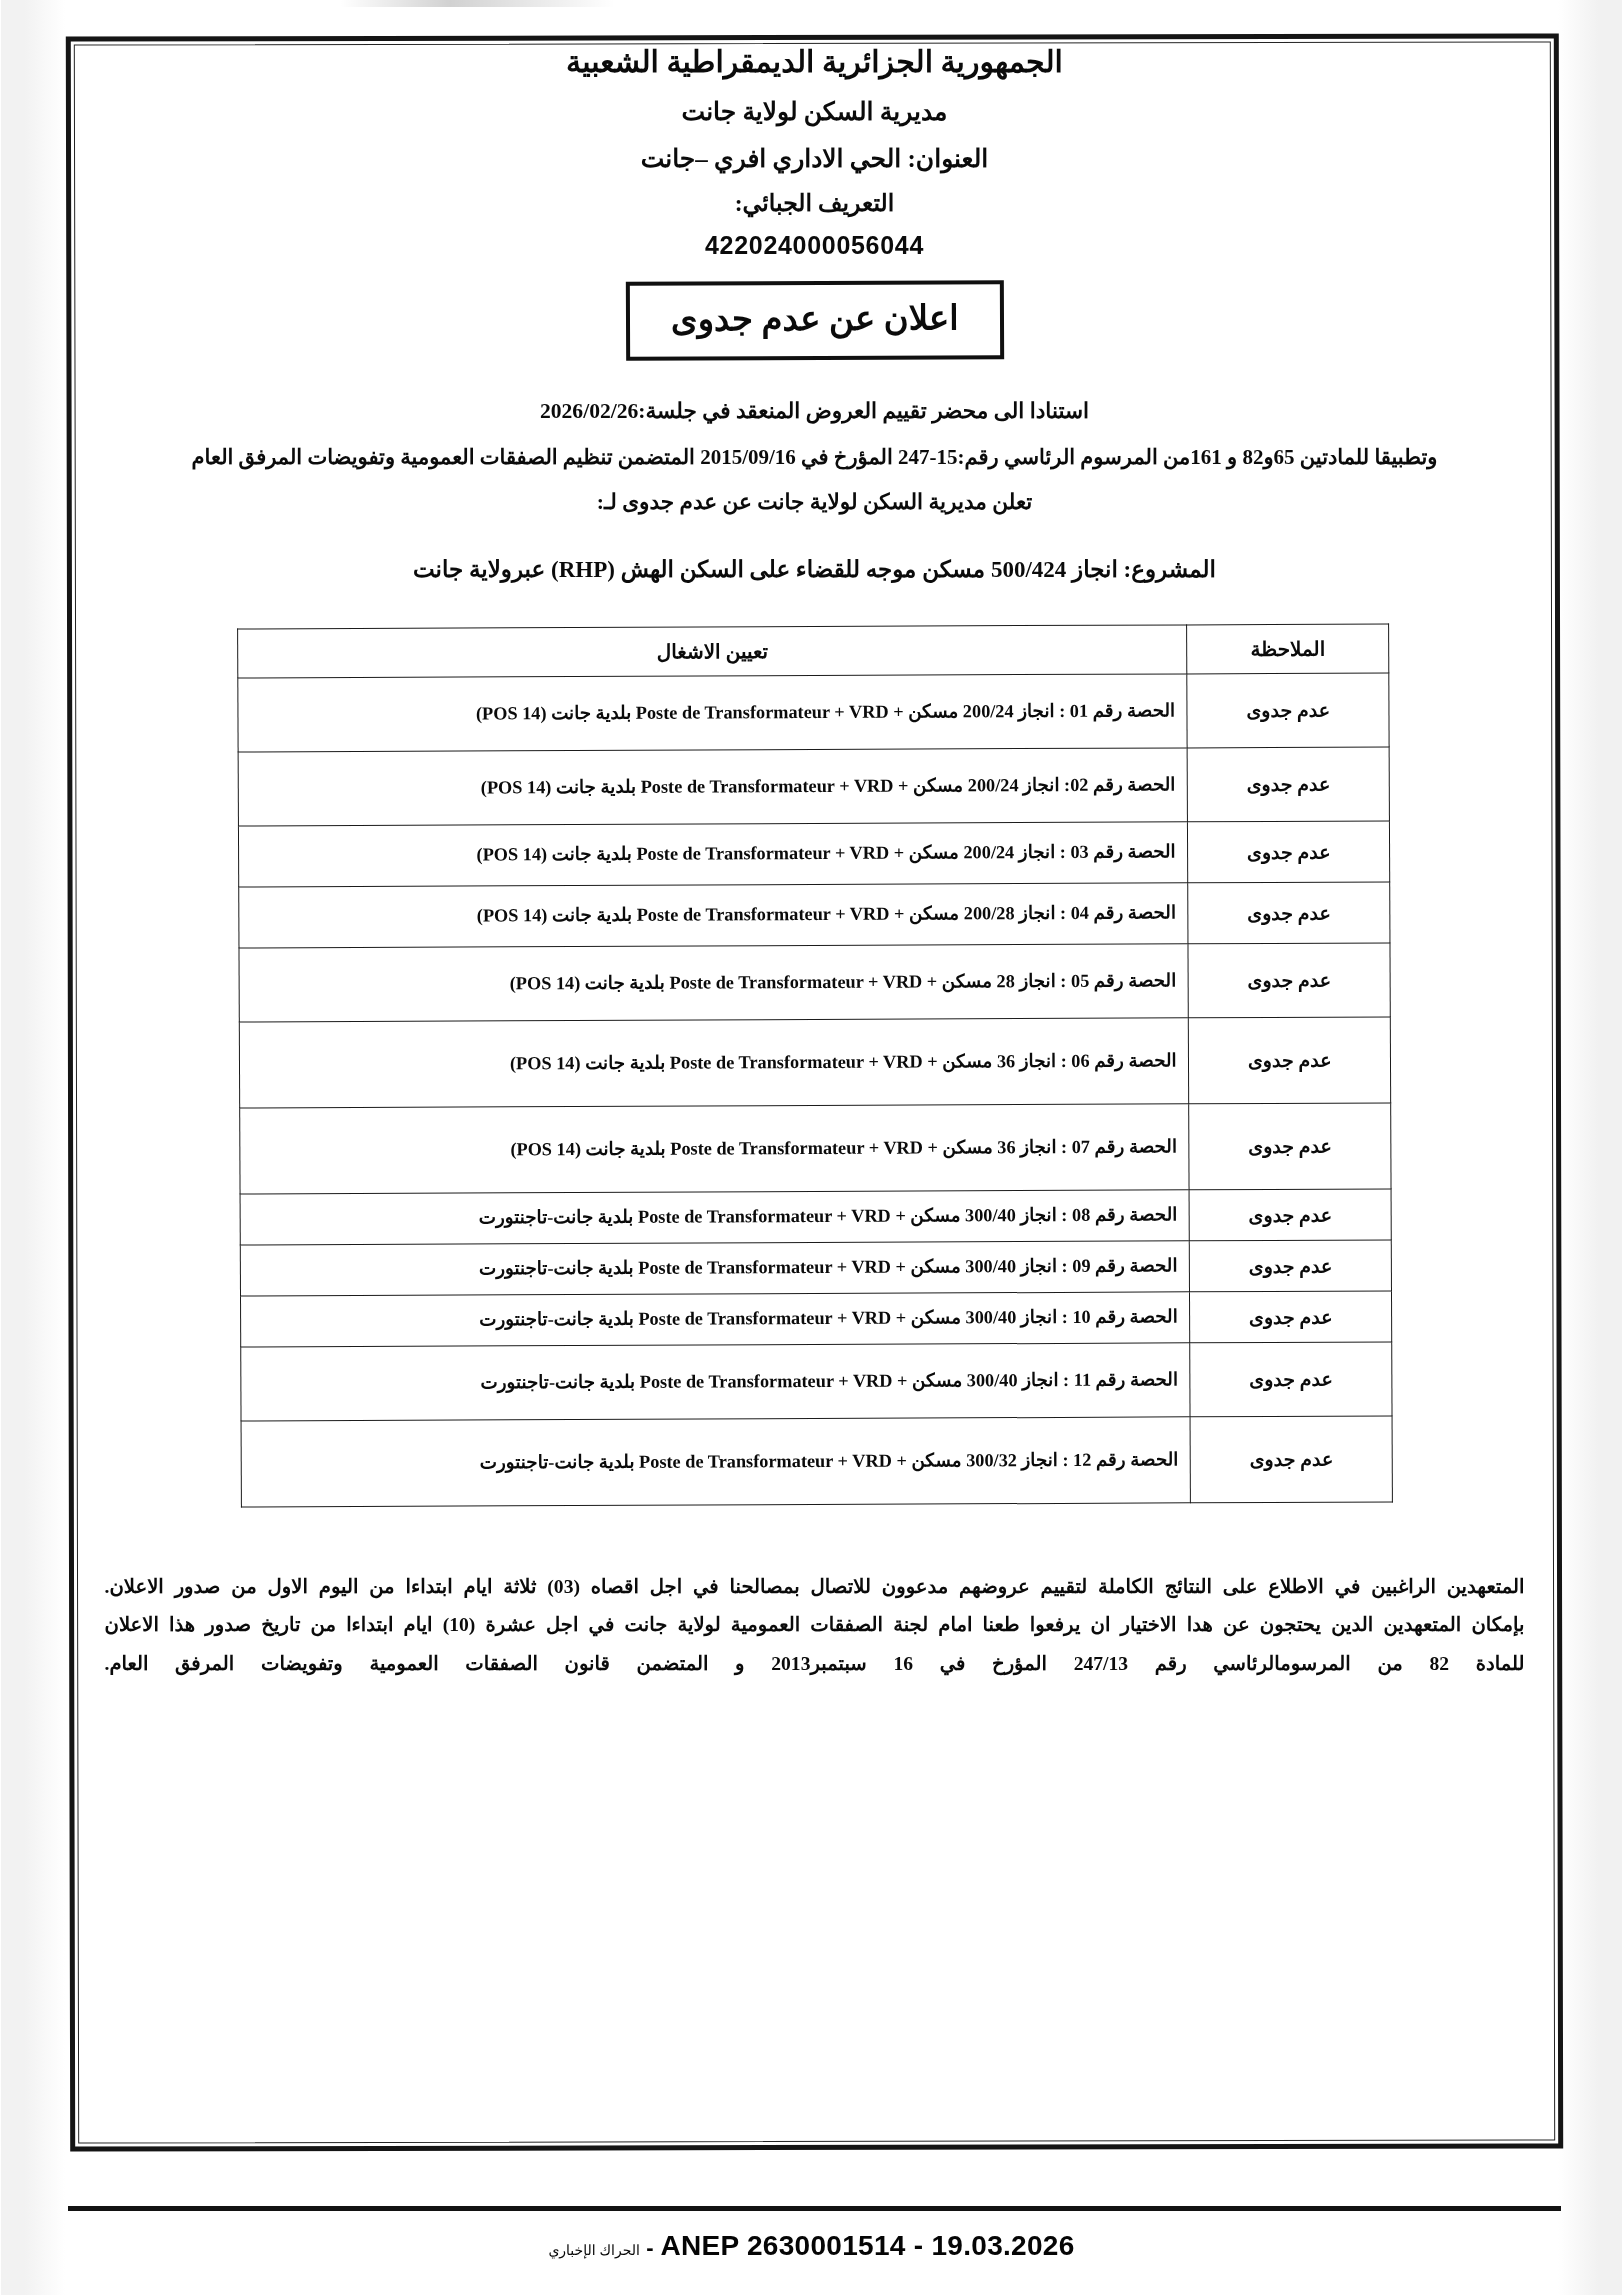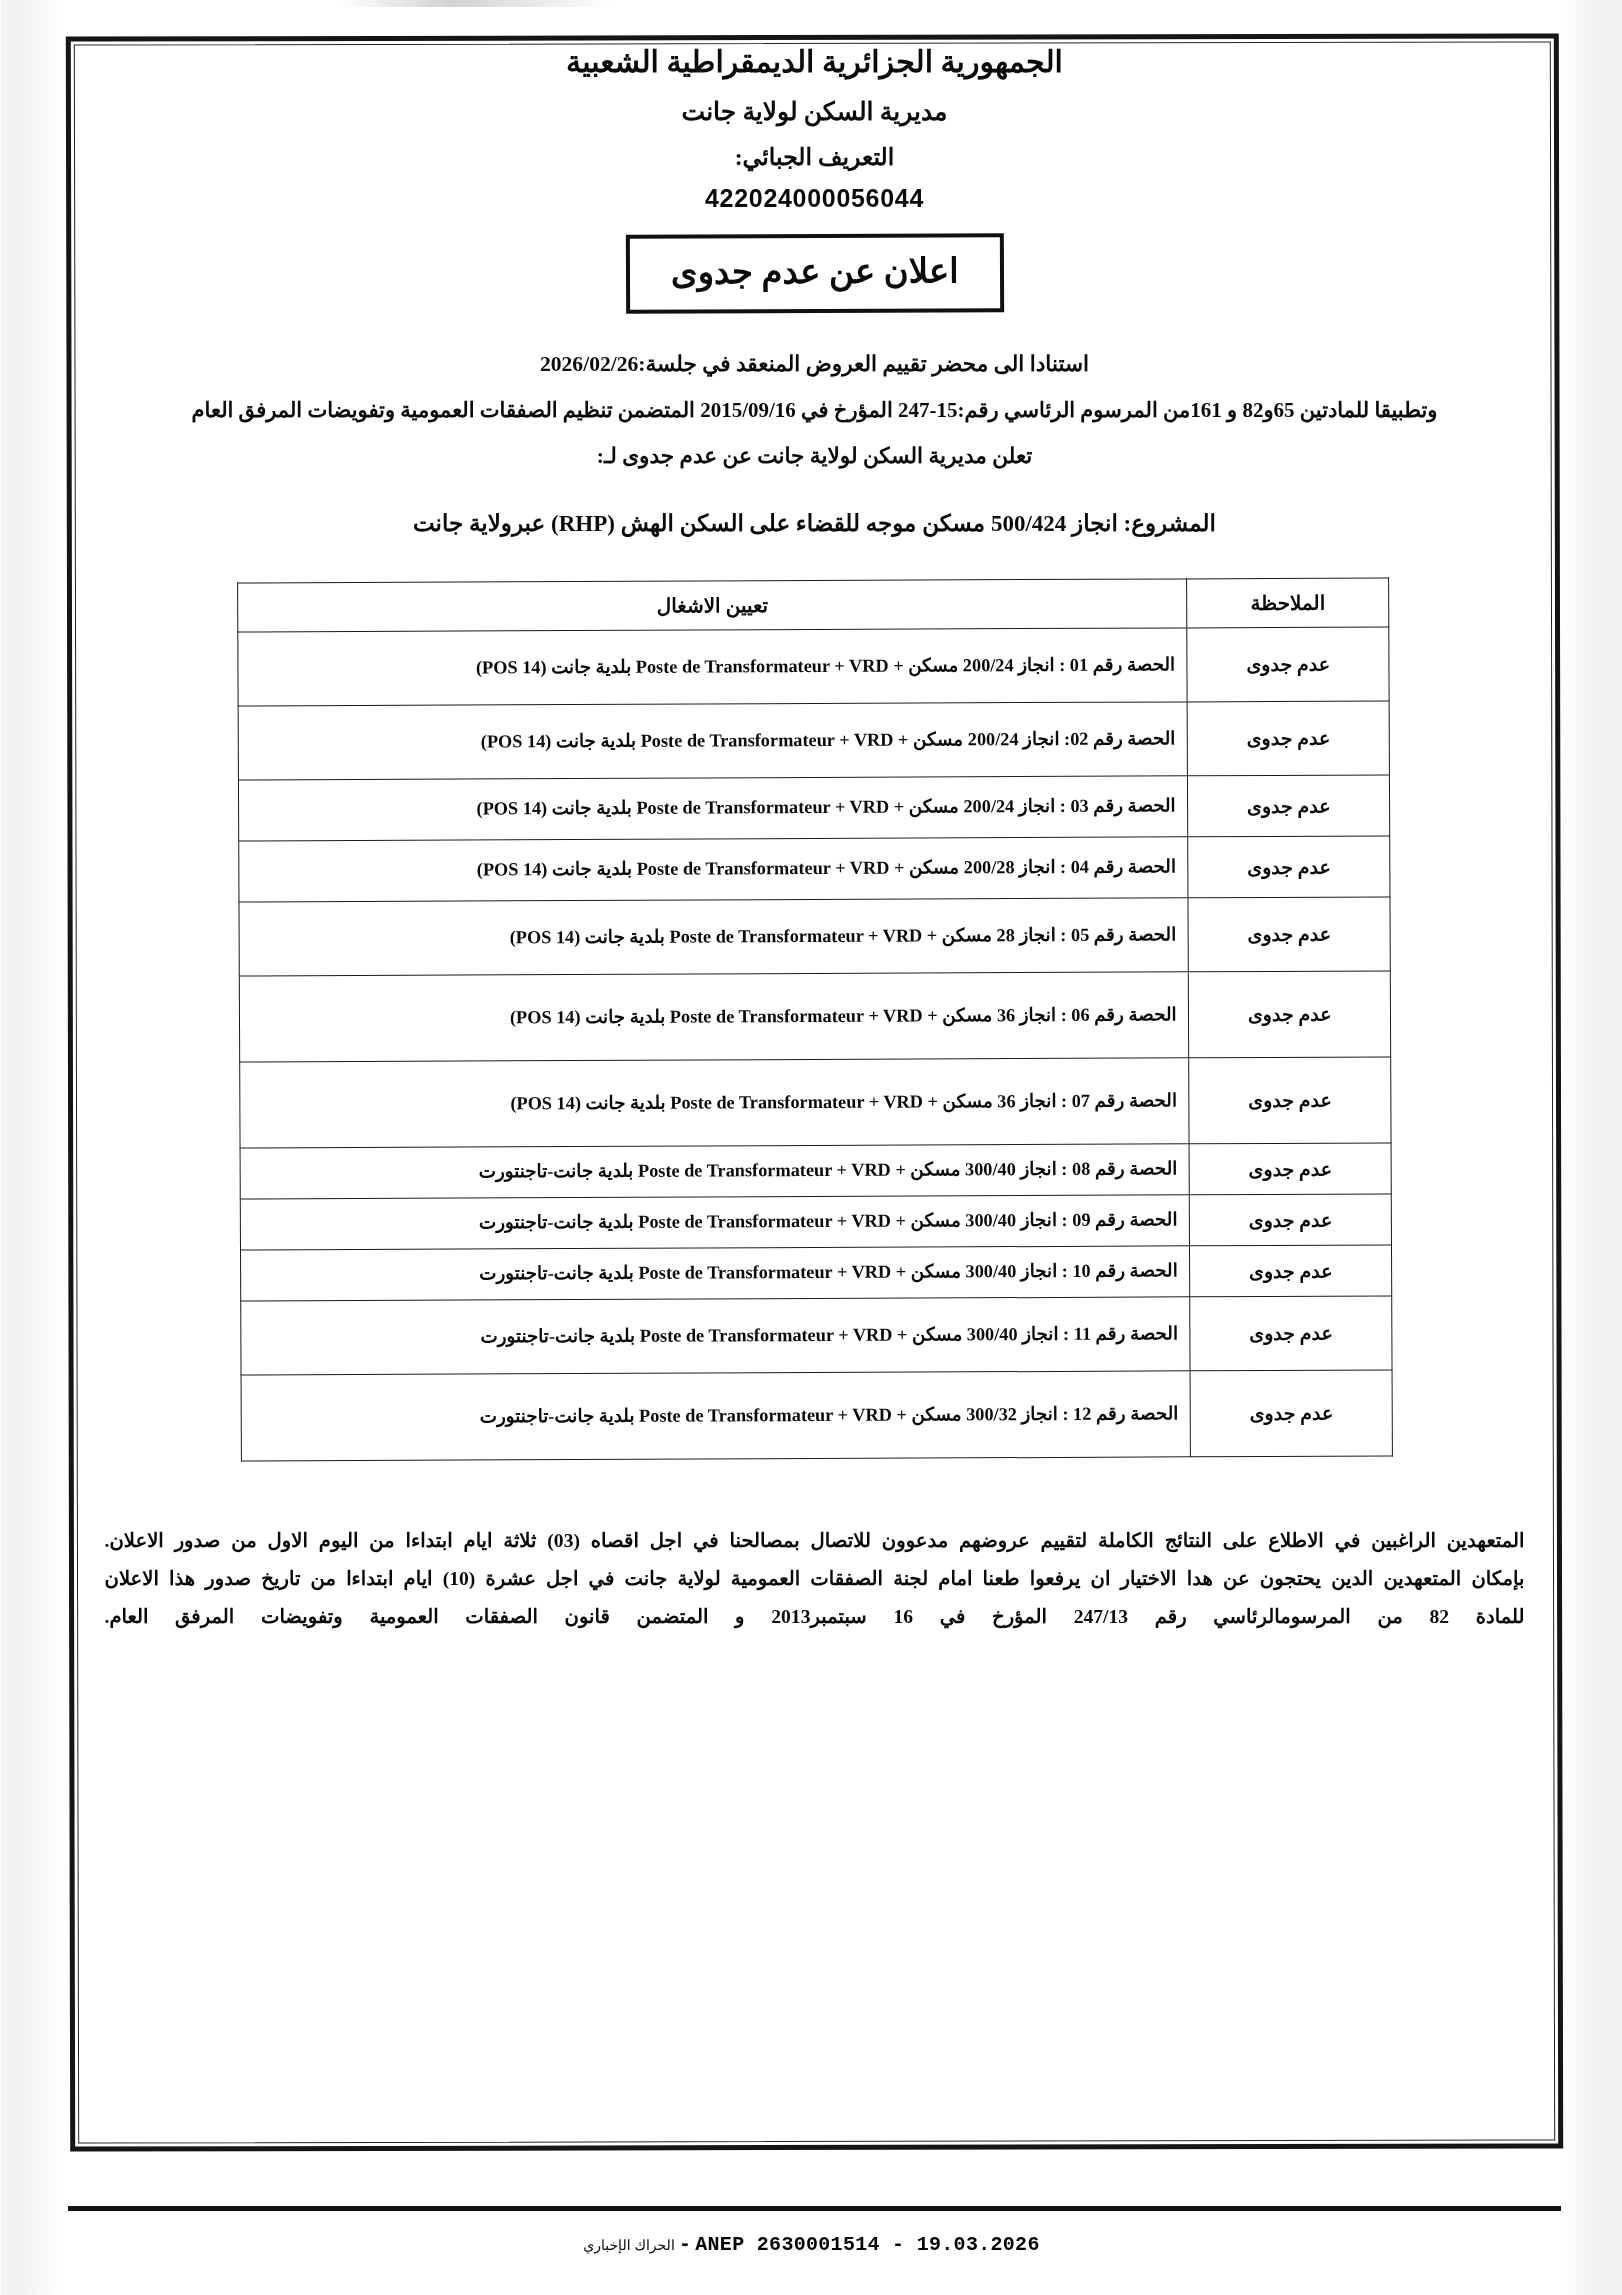--- a/index.html
+++ b/index.html
@@ -200,21 +200,21 @@
     left: 0;
     top: 71px;
     width: 1623px;
     text-align: center;
     font-family: "Liberation Sans", sans-serif;
     font-size: 22px;
     font-weight: 700;
     letter-spacing: 0.3px;
     color: #050505;
   }
-  #footer-credit .anep-code { font-size: 20px; font-family: Liberation Mono, monospace; }
+  #footer-credit .anep-code { font-size: 28px; }
   #footer-credit .outlet { font-size: 14px; font-weight: 400; margin-top: 11px; }
 
   
   #scan-top-smudge {
     position: absolute;
     left: 340px; top: 0;
     width: 275px; height: 6.5px;
     background: linear-gradient(90deg, rgba(0,0,0,0) 0%, rgba(0,0,0,.18) 40%, rgba(0,0,0,0) 100%);
   }
 </style>
@@ -225,20 +225,21 @@
   <div id="scan-top-smudge"></div>
 
   <div id="page-frame">
     <div id="page-frame-inner"></div>
   </div>
 
   <div id="content">
 
     <div id="hdr-republic" class="hdr-line">الجمهورية الجزائرية الديمقراطية الشعبية</div>
     <div id="hdr-direction" class="hdr-line">مديرية السكن لولاية جانت</div>
+    <div id="hdr-address" class="hdr-line">العنوان: الحي الاداري افري –جانت</div>
     <div id="hdr-taxlabel" class="hdr-line">التعريف الجبائي:</div>
     <div id="hdr-taxnumber">422024000056044</div>
 
     <div id="title-box-wrap">
       <div id="title-box">
         <div id="announcement-title">اعلان عن عدم جدوى</div>
       </div>
     </div>
 
     <div id="intro-reference" class="intro-line">استنادا الى محضر تقييم العروض المنعقد في جلسة:2026/02/26</div>

